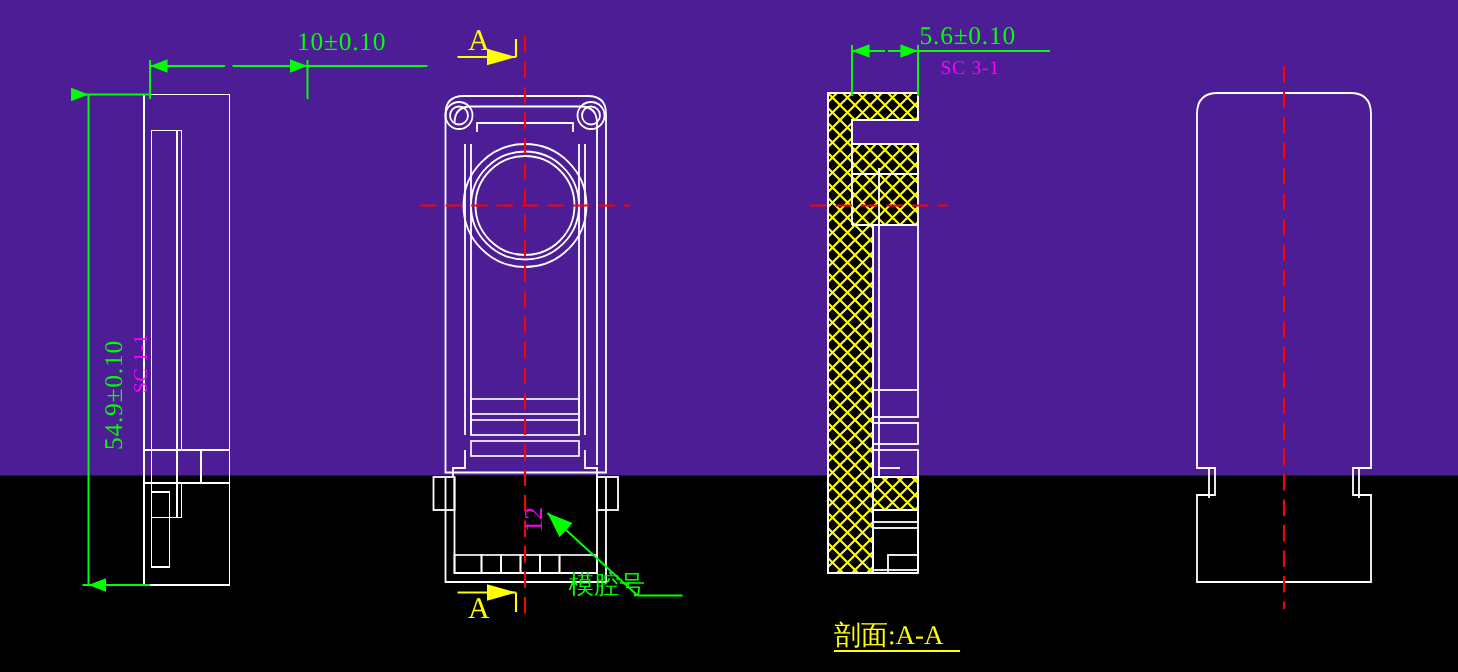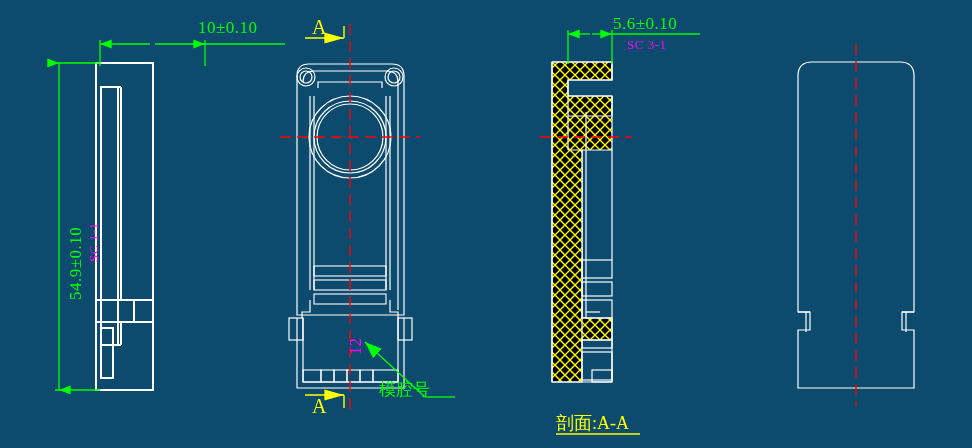--- a/index.html
+++ b/index.html
@@ -1,18 +1,18 @@
 <!DOCTYPE html>
 <html><head>
 <meta charset="utf-8">
 <style>
   html,body{margin:0;padding:0;background:#000;}
   body{width:972px;height:448px;overflow:hidden;
        font-family:"Liberation Sans",sans-serif;}
-  #stage{position:relative;width:972px;height:448px;background:#0c4a6e;}
+  #stage{position:relative;width:972px;height:317px;background:#4c1d95;}
   svg{position:absolute;left:0;top:0;}
   .lbl{position:absolute;white-space:nowrap;font-family:"Liberation Serif",serif;}
   .grn{color:#00ff00;}
   .mag{color:#ff00ff;}
   .yel{color:#ffff00;}
   .dim{font-size:17px;letter-spacing:0.5px;}
   .sc{font-size:13px;letter-spacing:0.5px;}
   .vert{transform-origin:0 0;}
 </style>
 </head>

